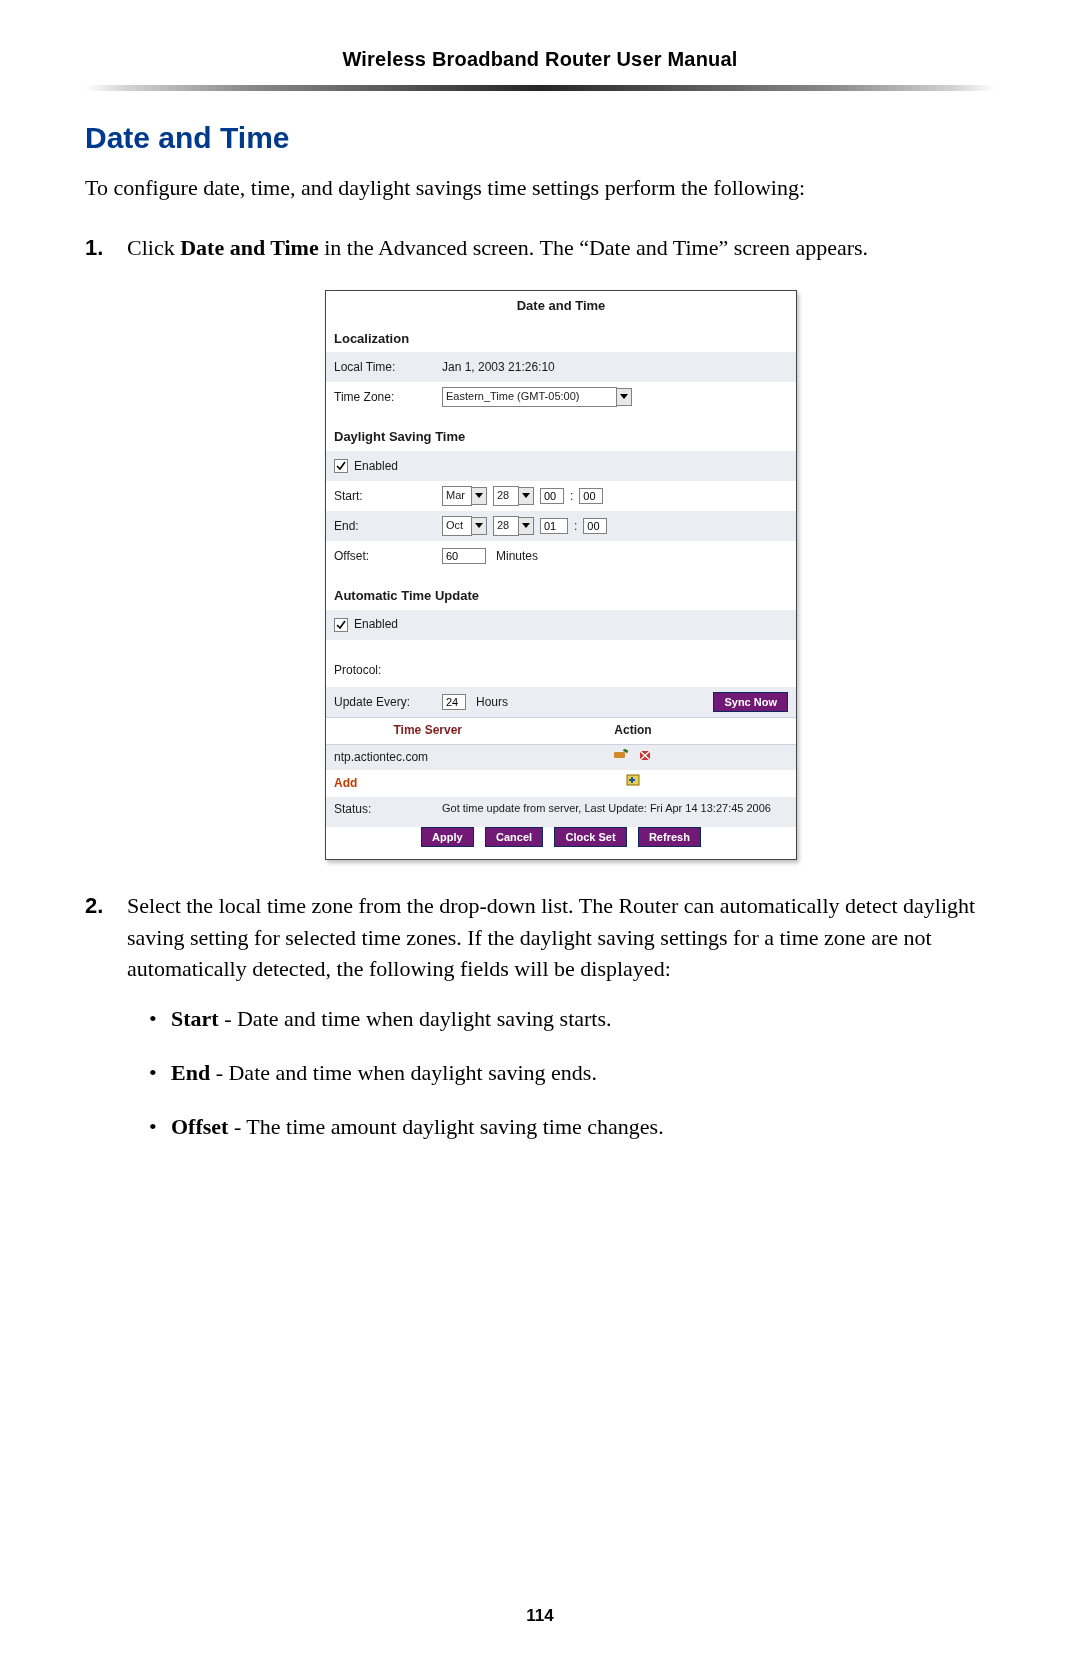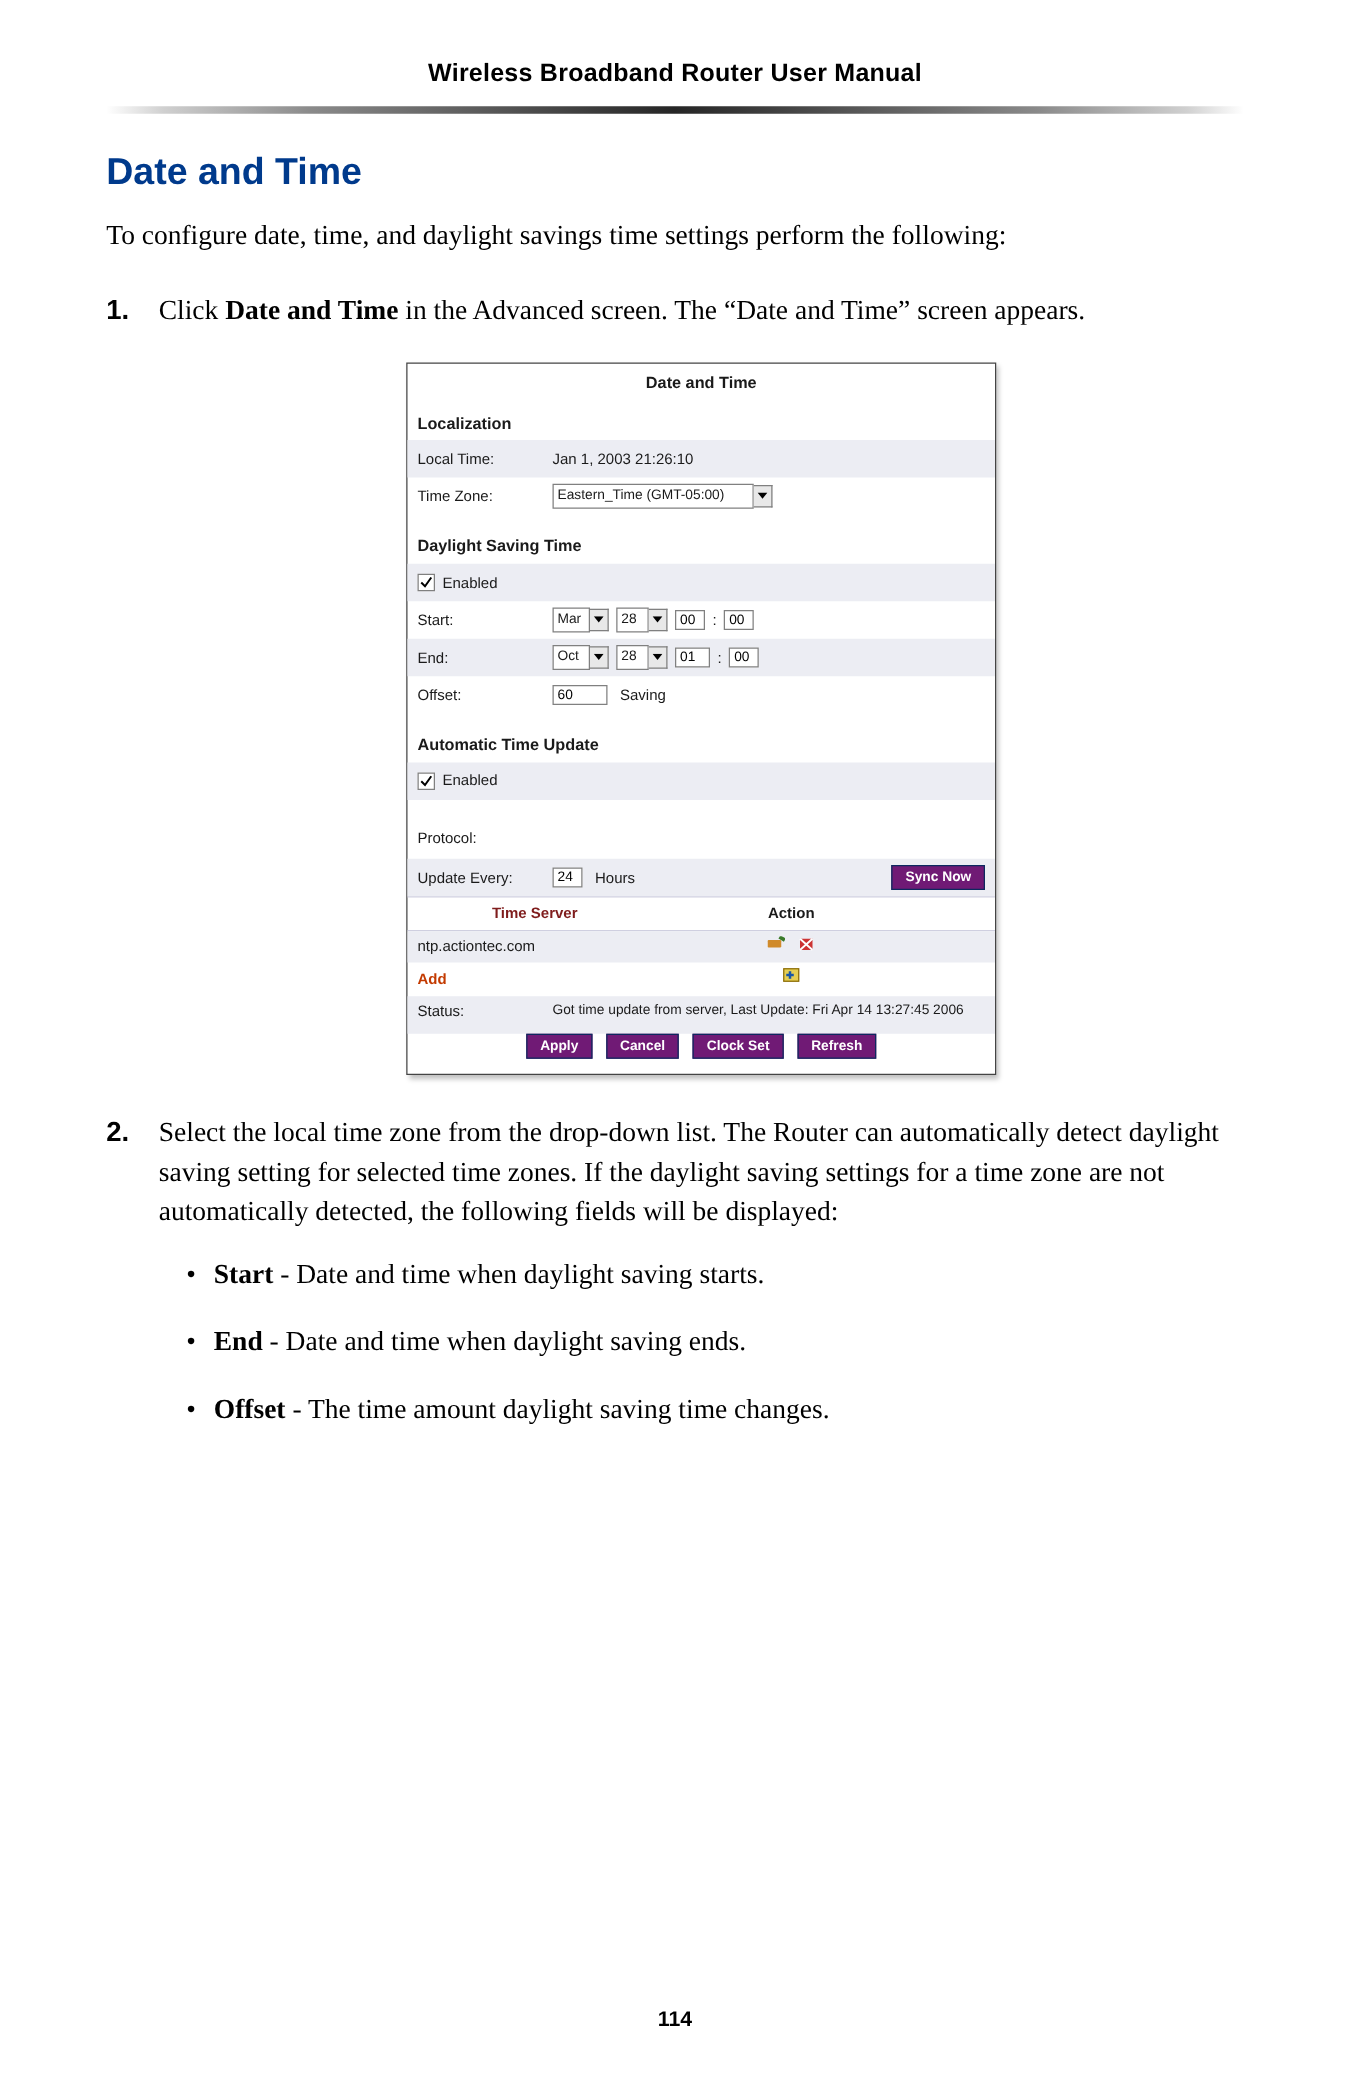--- a/index.html
+++ b/index.html
@@ -69,21 +69,21 @@
         <div class="title">Date and Time</div>
 
         <div class="sec-lbl">Localization</div>
         <div class="row rowbg">
           <div class="lab">Local Time:</div>
           <div>Jan 1, 2003 21:26:10</div>
         </div>
         <div class="row">
           <div class="lab">Time Zone:</div>
           <div class="dd">
-            <span class="sel" style="width:161px;">Eastern_Time (GMT-05:00)</span>
+            <span class="sel" style="width:175px;">Eastern_Time (GMT-05:00)</span>
             <span class="ddbtn">
                 <svg width="8" height="6">
                   <polygon points="0,0 8,0 4,5" fill="#000"></polygon>
                 </svg>
               </span>
           </div>
         </div>
 
         <div class="sec-lbl" style="margin-top:12px;">Daylight Saving Time</div>
         <div class="row rowbg">
@@ -138,21 +138,21 @@
               </span>
             </span>
           <span style="width:6px;"></span>
           <input class="inp" style="width: 28px;" value="01">
           <span style="padding:0 6px;">:</span>
           <input class="inp" style="width: 24px;" value="00">
         </div>
         <div class="row">
           <div class="lab">Offset:</div>
           <input class="inp" style="width: 44px;" value="60">
-          <span style="padding-left:10px;">Saving</span>
+          <span style="padding-left:10px;">Minutes</span>
         </div>
 
         <div class="sec-lbl" style="margin-top:12px;">Automatic Time Update</div>
         <div class="row rowbg">
           <span class="cb">
               <svg width="10" height="10">
                 <polyline points="1,5 4,8 9,1" stroke="#000" stroke-width="1.6" fill="none"></polyline>
               </svg>
             </span>
           <span>Enabled</span>

